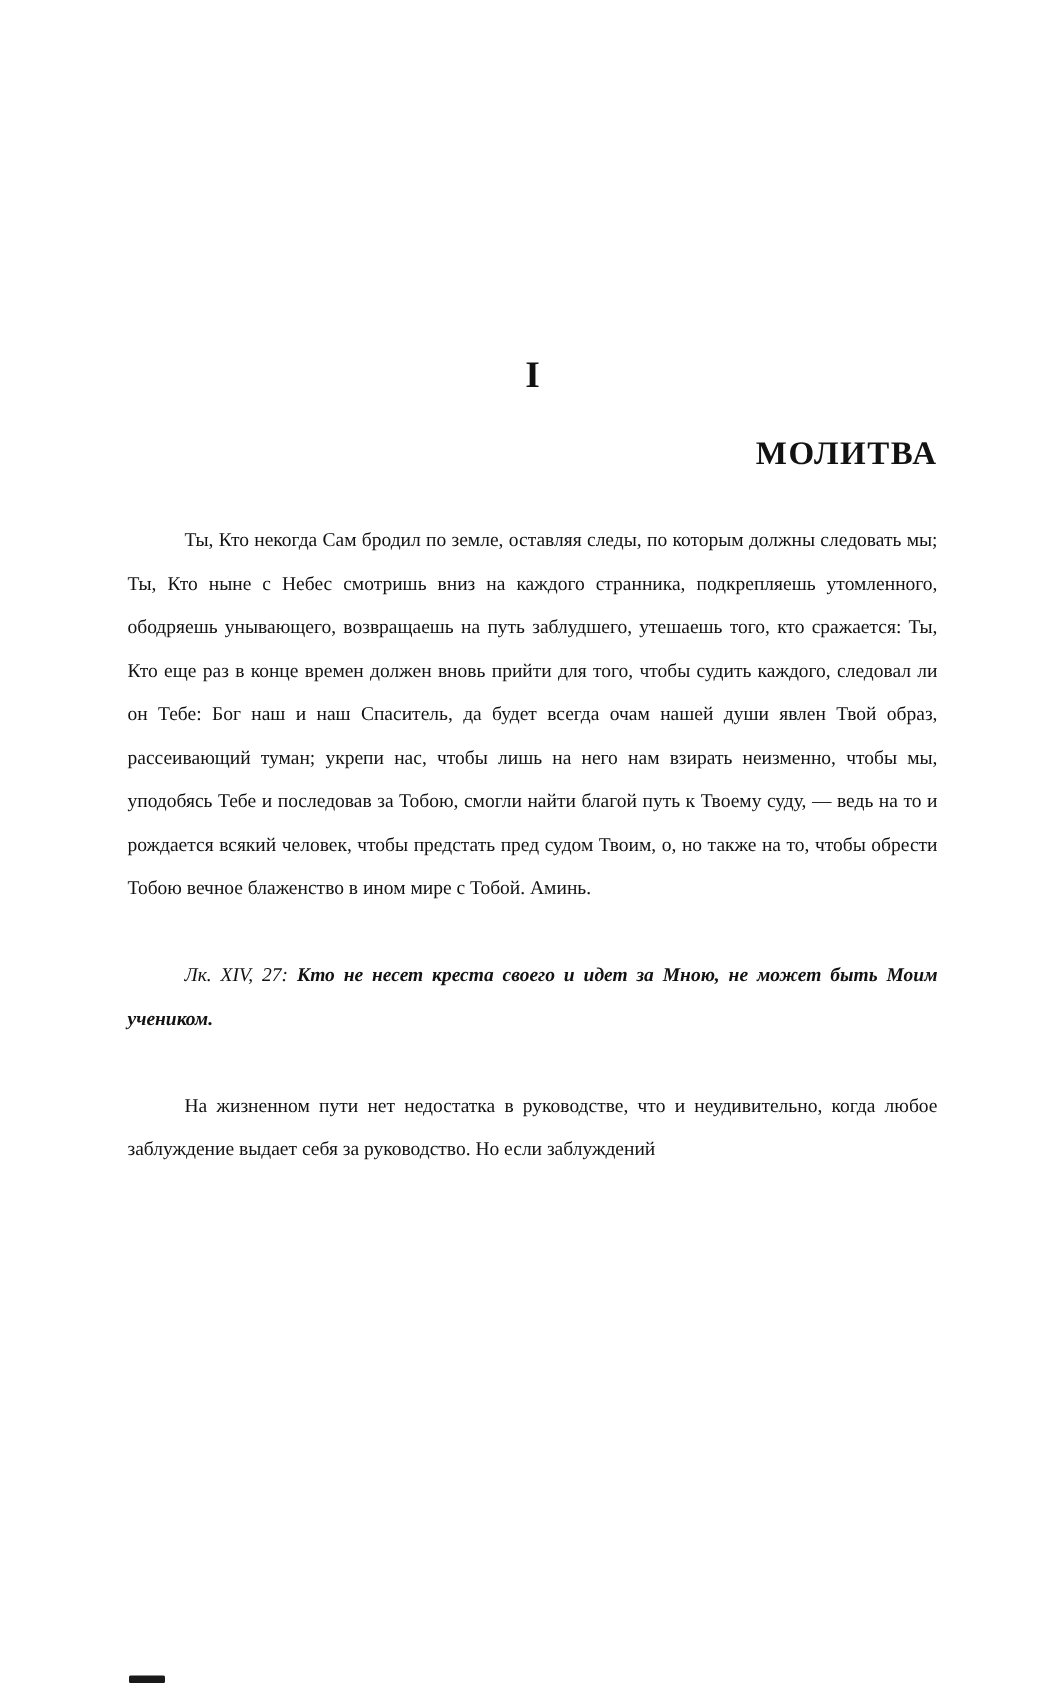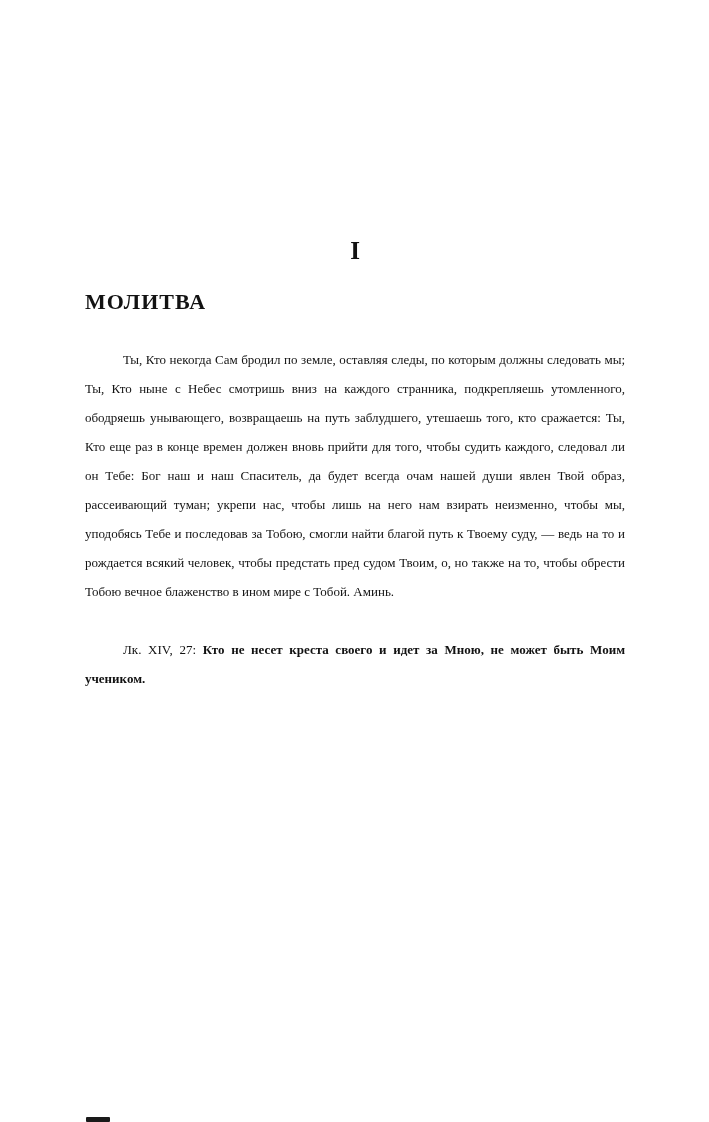--- a/index.html
+++ b/index.html
@@ -26,38 +26,39 @@
     background: #ffffff;
   }
   .chapter-number {
     text-align: center;
     font-weight: bold;
     font-size: 25px;
     line-height: 1;
     margin: 0 0 28px 0;
   }
   .chapter-title {
-    text-align: left;
+    text-align: right;
     font-weight: bold;
     font-size: 22px;
     letter-spacing: 1px;
     line-height: 1;
     margin: 0 0 32px 0;
   }
   p {
     margin: 0;
     font-size: 13px;
     line-height: 29px;
     text-align: justify;
     text-indent: 38px;
   }
   p + p {
     margin-top: 29px;
   }
   .epigraph {
+    font-style: italic;
   }
   .epigraph .epigraph-text {
     font-weight: bold;
   }
   .scan-artifact {
     position: absolute;
     left: 86px;
     bottom: 0;
     width: 24px;
     height: 5px;
@@ -71,16 +72,17 @@
 <div class="page">
 
   <div class="chapter-number">I</div>
 
   <h1 class="chapter-title">МОЛИТВА</h1>
 
   <p class="prayer">Ты, Кто некогда Сам бродил по земле, оставляя следы, по которым должны следовать мы; Ты, Кто ныне с Небес смотришь вниз на каждого странника, подкрепляешь утомленного, ободряешь унывающего, возвращаешь на путь заблудшего, утешаешь того, кто сражается: Ты, Кто еще раз в конце времен должен вновь прийти для того, чтобы судить каждого, следовал ли он Тебе: Бог наш и наш Спаситель, да будет всегда очам нашей души явлен Твой образ, рассеивающий туман; укрепи нас, чтобы лишь на него нам взирать неизменно, чтобы мы, уподобясь Тебе и последовав за Тобою, смогли найти благой путь к Твоему суду, — ведь на то и рождается всякий человек, чтобы предстать пред судом Твоим, о, но также на то, чтобы обрести Тобою вечное блаженство в ином мире с Тобой. Аминь.</p>
 
   <p class="epigraph"><span class="epigraph-ref">Лк. XIV, 27:</span> <span class="epigraph-text">Кто не несет креста своего и идет за Мною, не может быть Моим учеником.</span></p>
 
+  <p class="body-text">На жизненном пути нет недостатка в руководстве, что и неудивительно, когда любое заблуждение выдает себя за руководство. Но если заблуждений</p>
 
 </div>
 
 <div class="scan-artifact"></div>
 
 </body></html>

